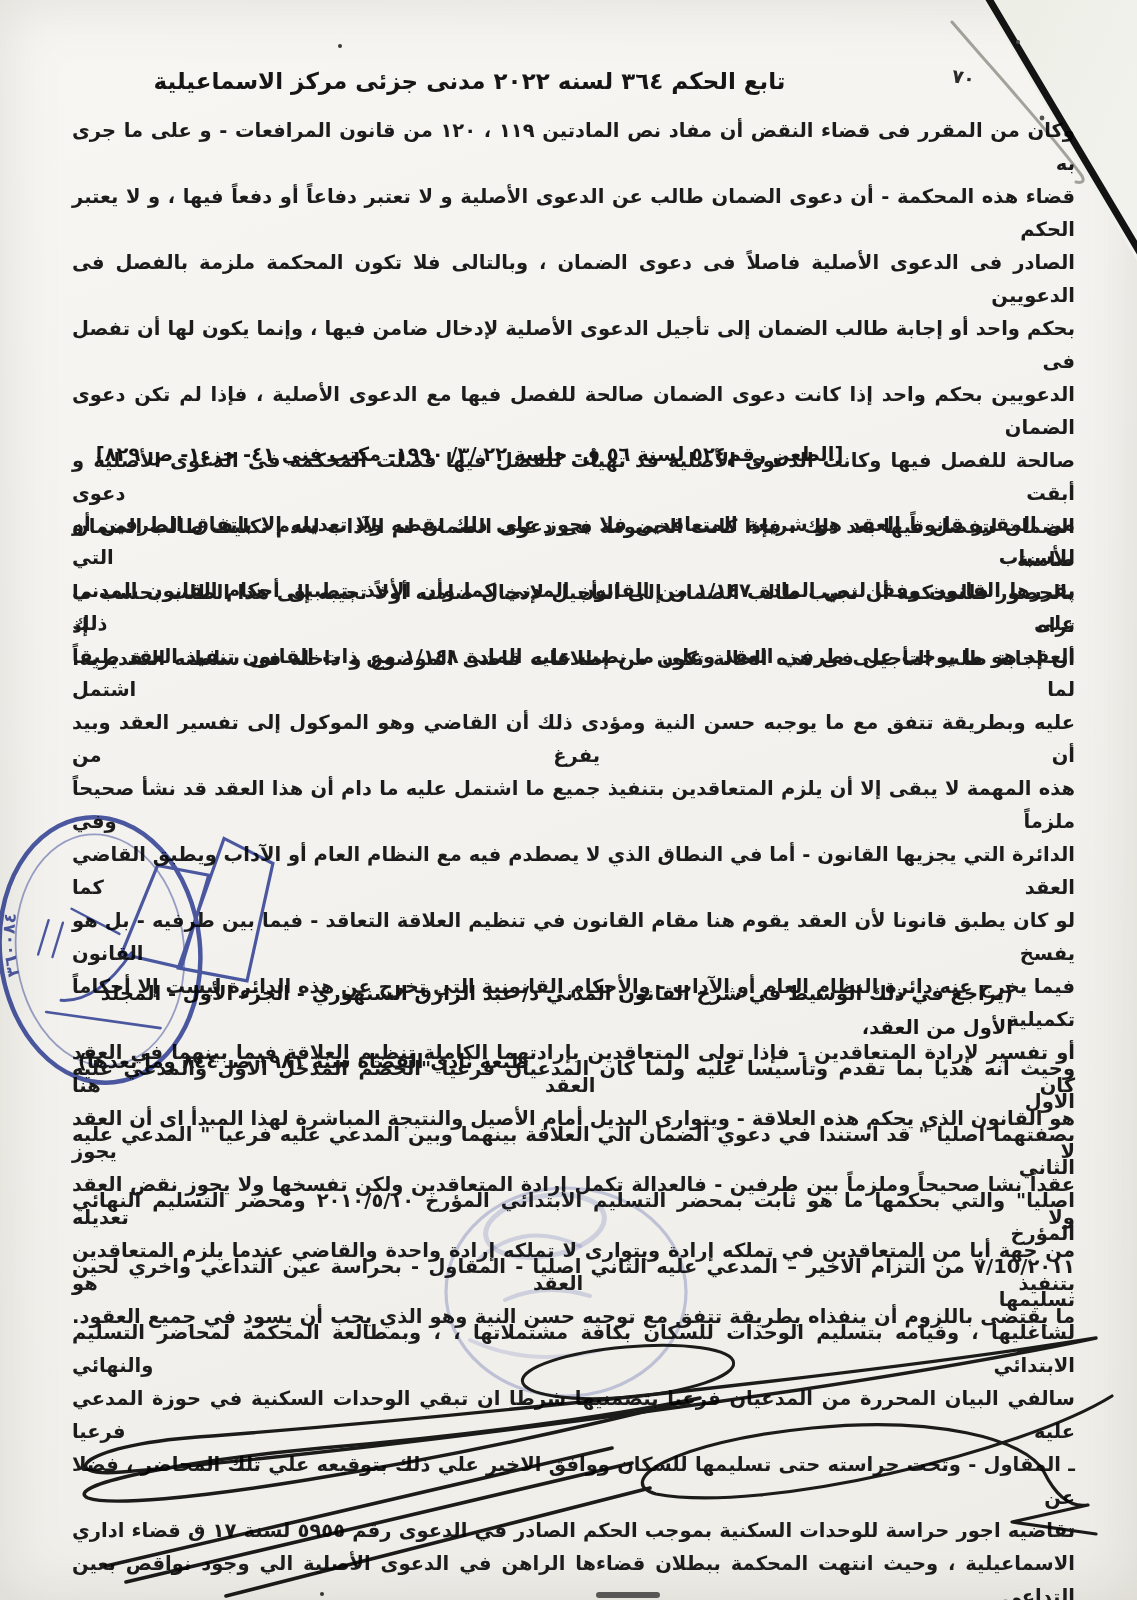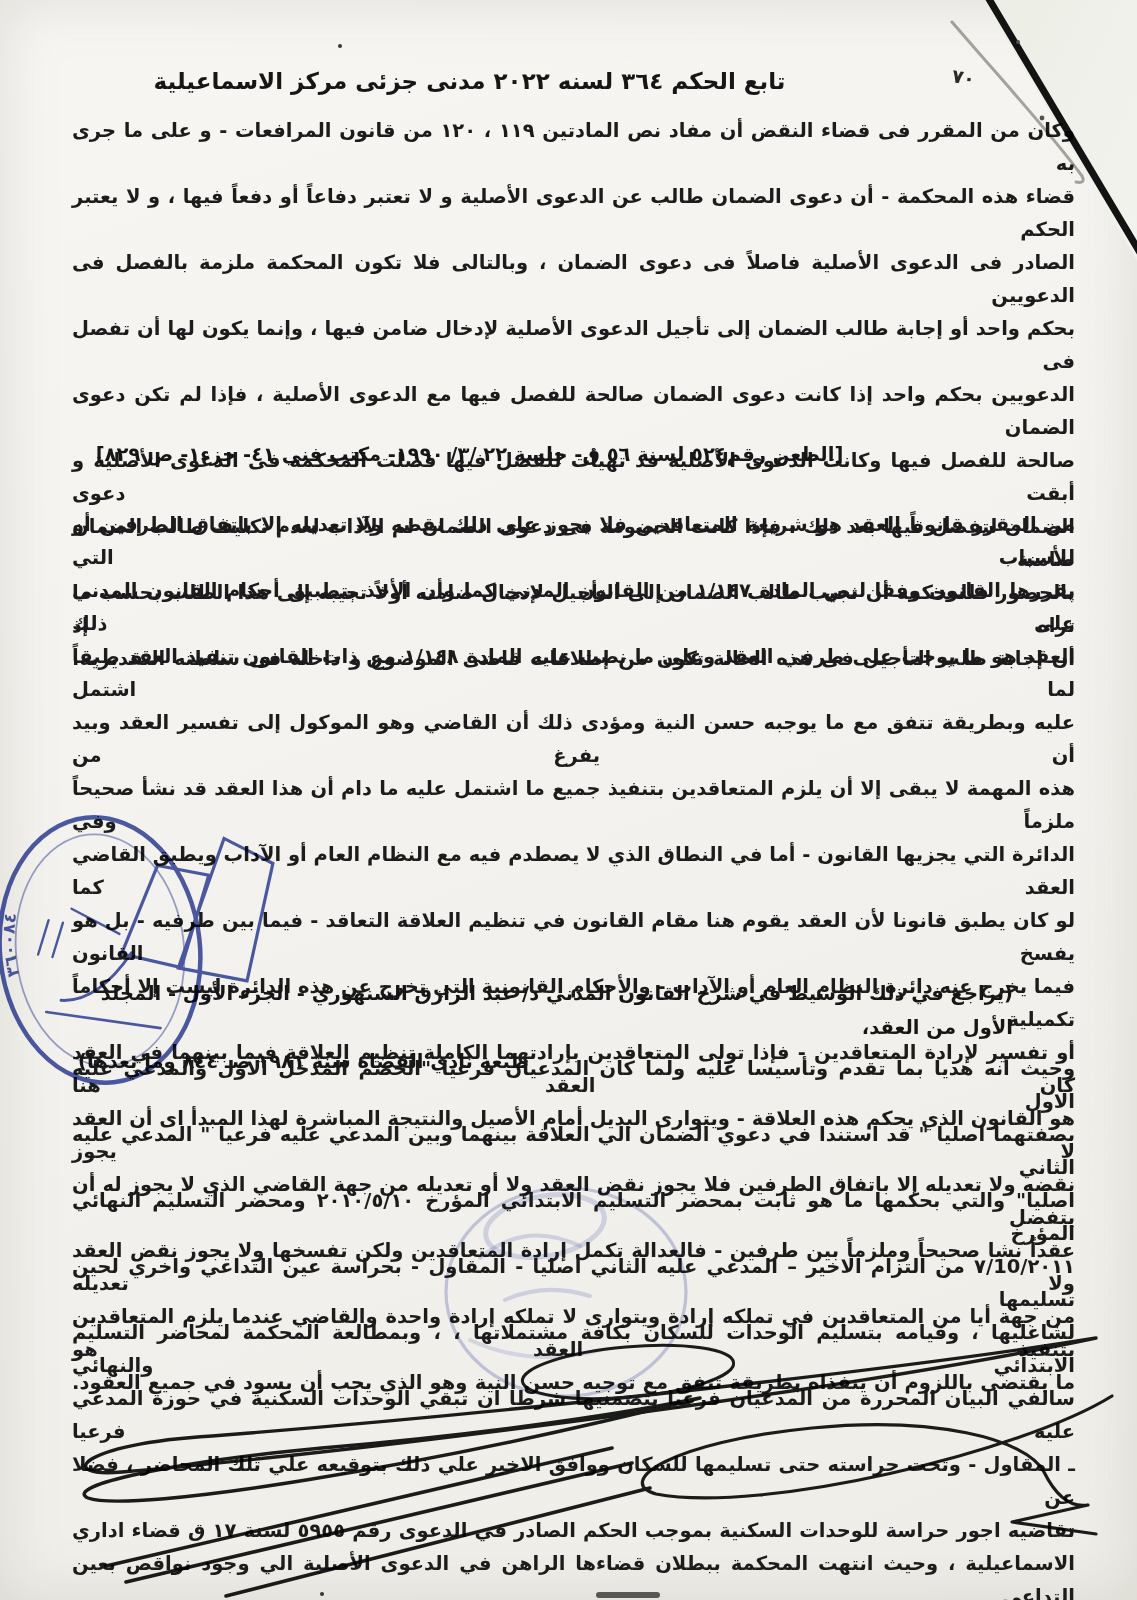--- a/index.html
+++ b/index.html
@@ -67,21 +67,20 @@
       <div class="tline">من المقرر قانوناً العقد هو شريعة المتعاقدين فلا يجوز على ذلك نقضه ولا تعديله إلا باتفاق الطرفين أو للأسباب التي</div>
       <div class="tline">يقررها القانون وفقا لنص المادة ١/١٤٧ من القانون المدني  كما وأن الأخذ بتطبيق أحكام القانون المدني على ذلك</div>
       <div class="tline">العقد هو ما يوجب على طرفي العقد وعلى ما نصت عليه المادة ١/١٤٨  من ذات القانون تنفيذ العقد طبقاً لما اشتمل</div>
       <div class="tline">عليه وبطريقة تتفق مع ما يوجبه حسن النية ومؤدى ذلك أن القاضي وهو الموكول إلى تفسير العقد وبيد أن يفرغ من</div>
       <div class="tline">هذه المهمة لا يبقى إلا أن يلزم المتعاقدين بتنفيذ جميع ما اشتمل عليه ما دام أن هذا العقد قد نشأ صحيحاً ملزماً وفي</div>
       <div class="tline">الدائرة التي يجزيها القانون - أما في النطاق الذي لا يصطدم فيه مع النظام العام أو الآداب ويطبق القاضي العقد كما</div>
       <div class="tline">لو كان يطبق قانونا لأن العقد يقوم هنا مقام القانون في تنظيم العلاقة التعاقد - فيما بين طرفيه - بل هو يفسخ القانون</div>
       <div class="tline">فيما يخرج عنه دائرة النظام العام أو الآداب - والأحكام القانونية التي تخرج عن هذه الدائرة ليست إلا أحكاماً تكميلية</div>
       <div class="tline">أو تفسير لإرادة المتعاقدين - فإذا تولى المتعاقدين بإرادتهما الكاملة تنظيم العلاقة فيما بينهما في العقد كان العقد هنا</div>
       <div class="tline">هو القانون الذي يحكم هذه العلاقة - ويتوارى البديل أمام الأصيل والنتيجة المباشرة لهذا المبدأ اى أن العقد لا يجوز</div>
-      <div class="tline">نقضه ولا تعديله إلا باتفاق الطرفين فلا يجوز نقض العقد ولا أو تعديله من جهة القاضي الذي لا يجوز له أن يتفضل</div>
       <div class="tline">عقداً نشا صحيحاً وملزماً بين طرفين - فالعدالة تكمل إرادة المتعاقدين ولكن تفسخها ولا يجوز نقض العقد ولا تعديله</div>
       <div class="tline">من جهة أيا من المتعاقدين في تملكه إرادة ويتوارى لا تملكه إرادة واحدة والقاضي عندما يلزم المتعاقدين بتنفيذ العقد هو</div>
       <div class="tline">ما يقتضى باللزوم أن ينفذاه بطريقة تتفق مع توجيه حسن النية وهو الذي يجب أن يسود في جميع العقود.</div>
     </div>
 
   <div class="block cite2">
     <div class="l1">(يراجع في ذلك الوسيط في شرح القانون المدني  د/ عبد الرازق السنهوري - الجزء الأول - المجلد الأول من العقد،</div>
     <div class="l2">طبعة نادي القضاة سنة ١٩٨١ صـ ٨٤٤ وما بعدها)</div>
   </div>
 

